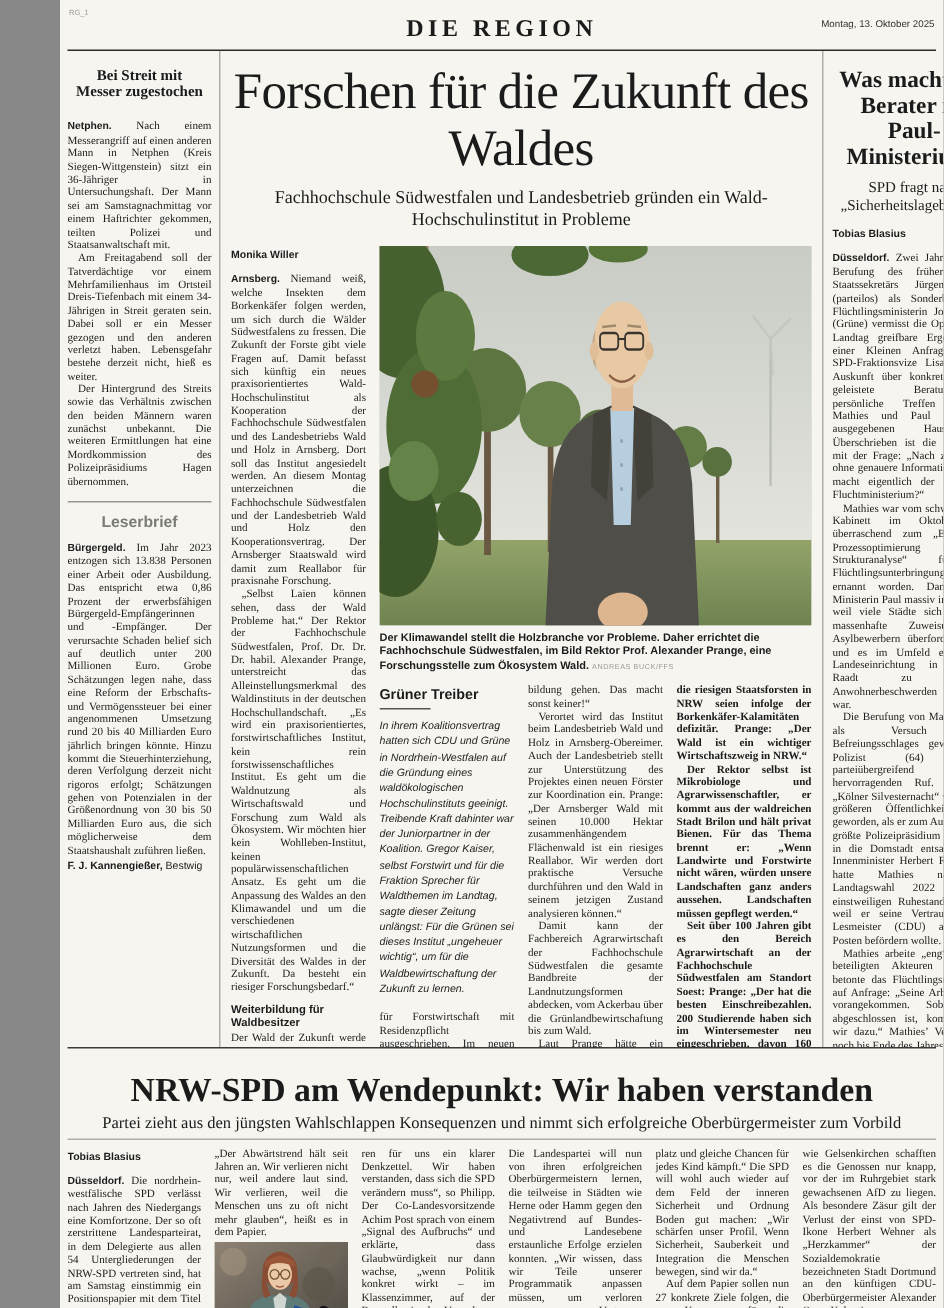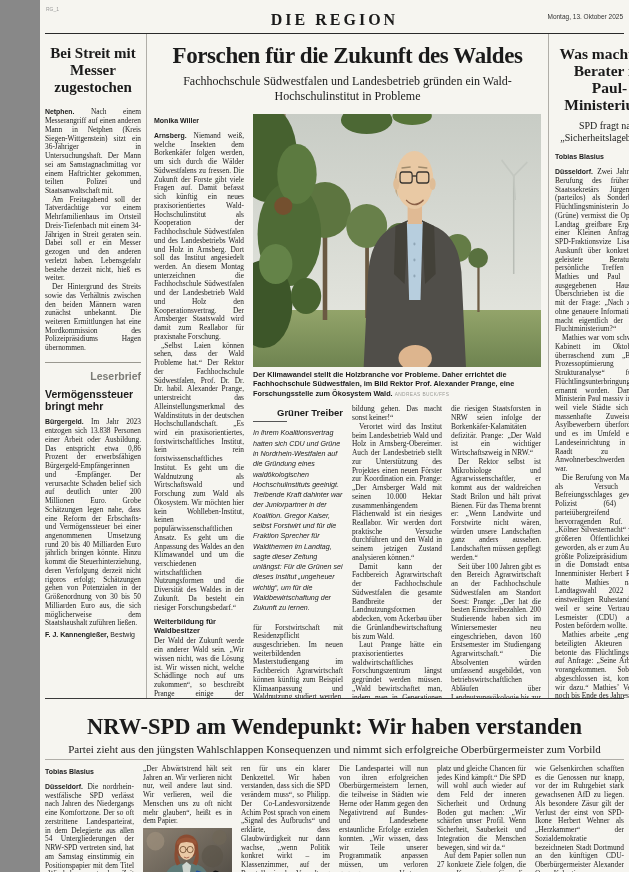--- a/index.html
+++ b/index.html
@@ -17,42 +17,42 @@
   .top-grid { display:grid; grid-template-columns:101px 403px 115px; height:664px; padding:0 5px; }
   .lcol { padding:0 5px 0 0; overflow:hidden; }
   .mcol { border-left:1px solid #b0aea8; border-right:1px solid #b0aea8; padding:0 7px; overflow:hidden; }
   .rcol { padding:0 0 0 6px; overflow:hidden; }
   
   .para { font-size:7.4px; line-height:1.18; text-align:justify; hyphens:auto; }
   .para + .para { text-indent:7px; }
   .dl { font-family:"Liberation Sans", sans-serif; font-weight:bold; font-size:6.9px; }
   .byline { font-family:"Liberation Sans", sans-serif; font-weight:bold; font-size:7px; margin:3px 0 8px; }
   
-  .small-head { font-size:15px; line-height:1.12; font-weight:bold; text-align:center; margin:11px 4px 13px; }
+  .small-head { font-size:10px; line-height:1.12; font-weight:bold; text-align:center; margin:11px 4px 13px; }
   .sec-rule { border-top:1px solid #9a9890; margin:9px 0 7px; }
-  .lb-label { text-align:right; font:bold 10.5px "Liberation Sans", sans-serif; color:#7b7b76; margin:2px 0 7px; }
+  .lb-label { text-align:center; font:bold 10.5px "Liberation Sans", sans-serif; color:#7b7b76; margin:2px 0 7px; }
   .lb-head { font:bold 10.5px/1.12 "Liberation Sans", sans-serif; margin:0 0 6px; }
   .signature { font:bold 7px "Liberation Sans", sans-serif; margin-top:3px; }
   .signature .city { font-weight:normal; }
   
-  .main-head { text-align:center; font-size:23px; font-weight:bold; letter-spacing:-0.4px; margin:9px 0 5px; }
+  .main-head { text-align:center; font-size:34px; font-weight:normal; letter-spacing:-0.4px; margin:9px 0 5px; }
   .main-deck { text-align:center; font-size:12px; margin:0 0 10px; }
   .main-body { display:grid; grid-template-columns:1fr 1fr 1fr 1fr; grid-template-rows:auto 1fr;
                grid-template-areas:"c1 ph ph ph" "c1 c2 c3 c4"; column-gap:9px; height:592px; }
   .mb-c1 { grid-area:c1; overflow:hidden; }
   .mb-ph { grid-area:ph; margin-bottom:7px; }
   .mb-c2 { grid-area:c2; overflow:hidden; }
   .mb-c3 { grid-area:c3; overflow:hidden; }
-  .mb-c4 { grid-area:c4; overflow:hidden; }
+  .mb-c4 { grid-area:c4; overflow:hidden;font-weight:bold; }
   .subhead { font:bold 7.5px "Liberation Sans", sans-serif; margin:5px 0 2px; }
   .photo-main { width:100%; height:253px; display:block; background:#cfd2cb; }
   .caption { font:bold 7.3px/1.3 "Liberation Sans", sans-serif; margin-top:3px; }
   .credit { font-weight:normal; font-size:4.8px; color:#9a9a95; letter-spacing:.4px; }
   .infobox { font-family:"Liberation Sans", sans-serif; margin:2px 0 10px; }
-  .infobox h4 { font-size:9.5px; margin-bottom:3px;text-align:right; }
+  .infobox h4 { font-size:9.5px; margin-bottom:3px; }
   .infobox .tick { width:34px; border-top:1px solid #555; margin-bottom:6px; }
   .infobox .ib-body { font-size:7.1px; line-height:1.45; color:#222;font-style:italic; }
   
   .right-head { text-align:center; font-size:15.5px; line-height:1.1; font-weight:bold; margin:11px 0 7px; }
   .right-deck { text-align:center; font-size:10px; line-height:1.2; margin-bottom:9px; }
   
   .bottom { border-top:1px solid #3a3a3a; margin:0 5px; padding-top:14px; }
   .bottom-head { text-align:center; font-size:22.5px; font-weight:bold; margin:1px 0 3px; }
   .bottom-deck { text-align:center; font-size:11px; margin-bottom:4px; }
   .bottom-body { display:grid; grid-template-columns:repeat(6,1fr); column-gap:9px;
@@ -78,21 +78,20 @@
         <h2 class="small-head">Bei Streit mit Messer zugestochen</h2>
         <p class="para"><strong class="dl">Netphen.</strong><span> Nach einem Messerangriff auf einen anderen Mann in Netphen (Kreis Siegen-Wittgenstein) sitzt ein 36-Jähriger in Untersuchungshaft. Der Mann sei am Samstagnachmittag vor einem Haftrichter gekommen, teilten Polizei und Staatsanwaltschaft mit.</span></p>
         <p class="para">Am Freitagabend soll der Tatverdächtige vor einem Mehrfamilienhaus im Ortsteil Dreis-Tiefenbach mit einem 34-Jährigen in Streit geraten sein. Dabei soll er ein Messer gezogen und den anderen verletzt haben. Lebensgefahr bestehe derzeit nicht, hieß es weiter.</p>
         <p class="para">Der Hintergrund des Streits sowie das Verhältnis zwischen den beiden Männern waren zunächst unbekannt. Die weiteren Ermittlungen hat eine Mordkommission des Polizeipräsidiums Hagen übernommen.</p>
       </article>
 
       <div class="sec-rule"></div>
 
       <section>
         <div class="lb-label">Leserbrief</div>
-        <h3 class="lb-head">Vermögenssteuer bringt mehr</h3>
         <p class="para"><strong class="dl">Bürgergeld.</strong><span> Im Jahr 2023 entzogen sich 13.838 Personen einer Arbeit oder Ausbildung. Das entspricht etwa 0,86 Prozent der erwerbsfähigen Bürgergeld-Empfängerinnen und -Empfänger. Der verursachte Schaden belief sich auf deutlich unter 200 Millionen Euro. Grobe Schätzungen legen nahe, dass eine Reform der Erbschafts- und Vermögenssteuer bei einer angenommenen Umsetzung rund 20 bis 40 Milliarden Euro jährlich bringen könnte. Hinzu kommt die Steuerhinterziehung, deren Verfolgung derzeit nicht rigoros erfolgt; Schätzungen gehen von Potenzialen in der Größenordnung von 30 bis 50 Milliarden Euro aus, die sich möglicherweise dem Staatshaushalt zuführen ließen.</span></p>
         <p class="signature"><span>F. J. Kannengießer,</span><span class="city"> Bestwig</span></p>
       </section>
 
     </aside>
 
     <section class="mcol">
       <h1 class="main-head">Forschen für die Zukunft des Waldes</h1>
       <p class="main-deck">Fachhochschule Südwestfalen und Landesbetrieb gründen ein Wald-Hochschulinstitut in Probleme</p>
 

